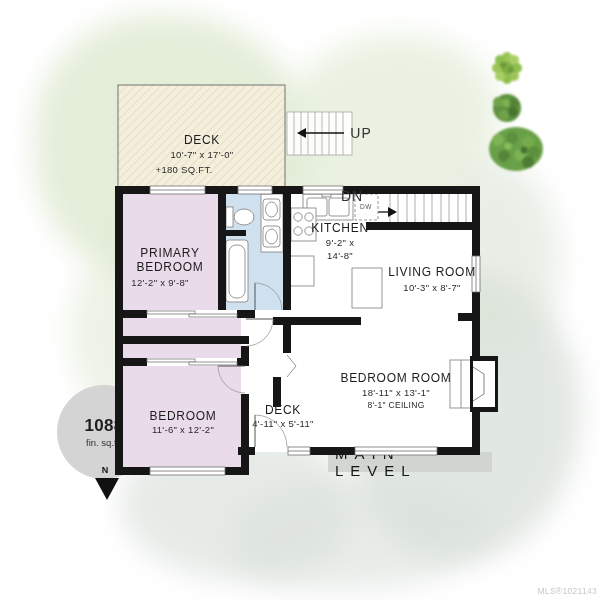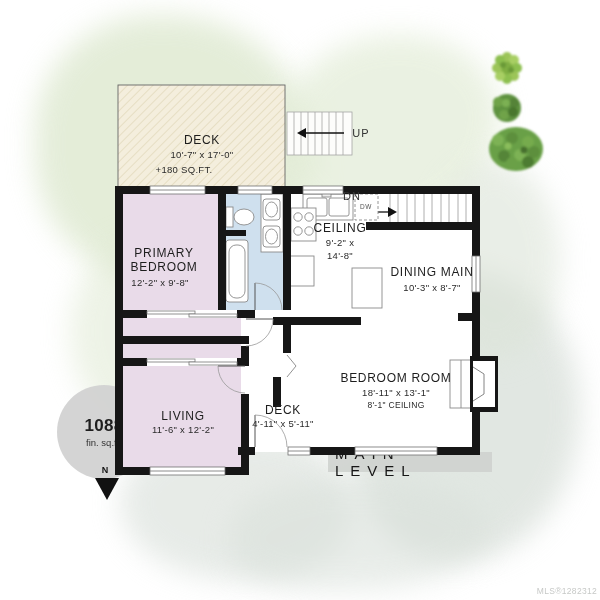--- a/index.html
+++ b/index.html
@@ -20,21 +20,21 @@
 
   #plan-svg{position:absolute;left:0;top:0;z-index:2;}
 
   
   .lbl{position:absolute;transform:translate(-50%,-50%);white-space:nowrap;text-align:center;
        color:#1d1d1d;z-index:3;line-height:1.15;}
   .rname{font-size:12px;letter-spacing:.7px;}
   .rdim{font-size:9.5px;color:#2a2a2a;letter-spacing:.3px;}
   .small{font-size:8.5px;color:#2a2a2a;letter-spacing:.3px;}
   .wrapname{white-space:normal;width:88px;}
-  .stairlbl{font-size:11px;letter-spacing:1px;color:#333;}
+  .stairlbl{font-size:14px;letter-spacing:1px;color:#333;}
   .dwlbl{font-size:6.5px;letter-spacing:.5px;color:#555;}
 
   
   .badge{position:absolute;left:57px;top:385px;width:94px;height:94px;border-radius:50%;
          background:rgba(208,208,208,.92);z-index:1;display:flex;flex-direction:column;
          align-items:center;justify-content:center;color:#1e1e1e;}
   .badge .val{font-size:17px;font-weight:600;letter-spacing:.3px;}
   .badge .unit{font-size:9.5px;margin-top:1px;color:#333;}
 
   .north-label{position:absolute;left:105px;top:470px;transform:translate(-50%,-50%);
@@ -291,39 +291,39 @@
 
   <g>
     <polygon points="95,478 119,478 107,500" fill="#111"></polygon>
   </g>
 </svg>
 
 <div class="lbl rname" style="left:202px;top:141px">DECK</div>
 <div class="lbl rdim" style="left:202px;top:155px">10'-7" x 17'-0"</div>
 <div class="lbl rdim" style="left:184px;top:170px">+180 SQ.FT.</div>
 
-<div class="lbl rname wrapname" style="left:164px;top:261px">PRIMARY BEDROOM</div>
+<div class="lbl rname wrapname" style="left:170px;top:261px">PRIMARY BEDROOM</div>
 <div class="lbl rdim" style="left:160px;top:283px">12'-2" x 9'-8"</div>
 
-<div class="lbl rname" style="left:340px;top:229px">CEILING</div>
+<div class="lbl rname" style="left:340px;top:229px">KITCHEN</div>
 <div class="lbl rdim" style="left:340px;top:243px">9'-2" x</div>
 <div class="lbl rdim" style="left:340px;top:256px">14'-8"</div>
 
-<div class="lbl rname" style="left:432px;top:273px">DINING MAIN</div>
+<div class="lbl rname" style="left:432px;top:273px">LIVING ROOM</div>
 <div class="lbl rdim" style="left:432px;top:288px">10'-3" x 8'-7"</div>
 
 <div class="lbl rname" style="left:396px;top:379px">BEDROOM ROOM</div>
 <div class="lbl rdim" style="left:396px;top:393px">18'-11" x 13'-1"</div>
 <div class="lbl small" style="left:396px;top:406px">8'-1" CEILING</div>
 
-<div class="lbl rname" style="left:183px;top:417px">LIVING</div>
+<div class="lbl rname" style="left:183px;top:417px">BEDROOM</div>
 <div class="lbl rdim" style="left:183px;top:430px">11'-6" x 12'-2"</div>
 
 <div class="lbl rname" style="left:283px;top:411px">DECK</div>
 <div class="lbl rdim" style="left:283px;top:424px">4'-11" x 5'-11"</div>
 
 <div class="lbl stairlbl" style="left:361px;top:133px">UP</div>
 <div class="lbl stairlbl" style="left:352px;top:196px">DN</div>
 <div class="lbl dwlbl" style="left:366px;top:207px">DW</div>
 
 <div class="north-label">N</div>
 
-<div class="mls">MLS®1282312</div>
+<div class="mls">MLS®1021143</div>
 
 </body></html>

